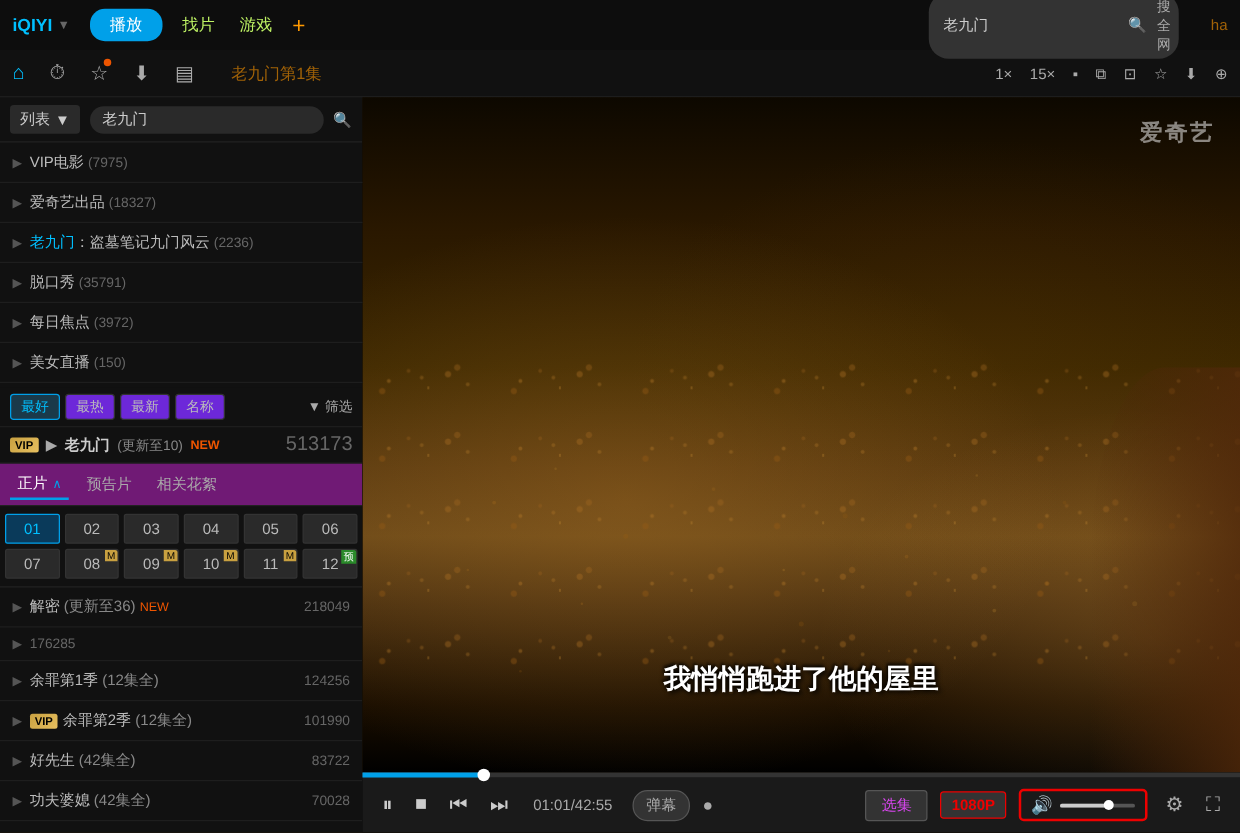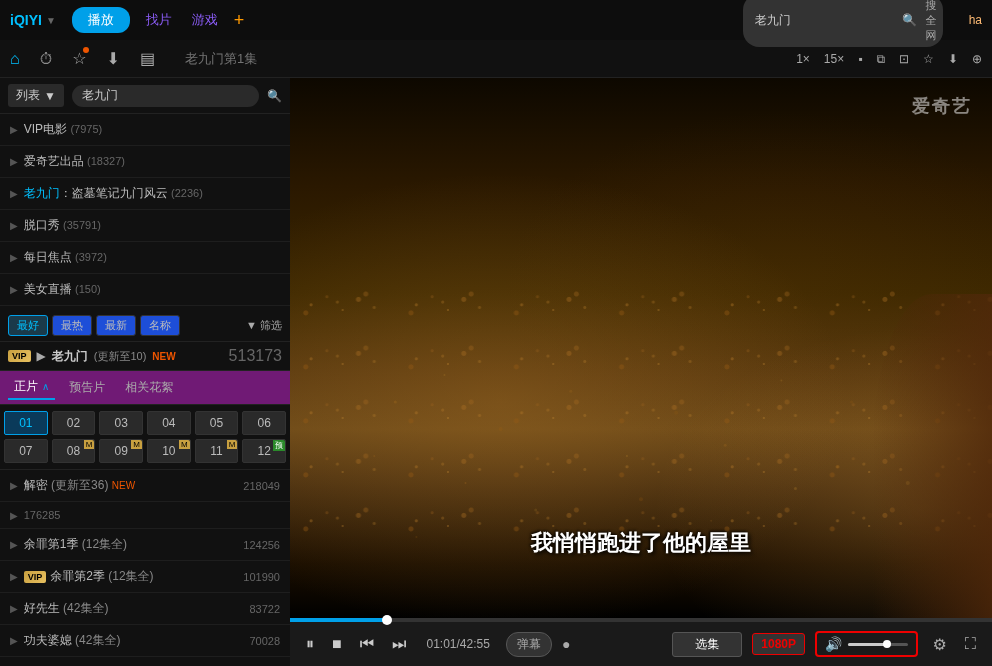--- a/index.html
+++ b/index.html
@@ -25,42 +25,42 @@
     .logo .arrow { color: #666; font-size: 10px; }
     .nav-btn-play {
       background: #00a0e9;
       color: #fff;
       border: none;
       border-radius: 12px;
       padding: 4px 16px;
       font-size: 13px;
       cursor: pointer;
     }
-    .nav-links { display: flex; gap: 20px; color: #8b5cf6; font-size: 13px; cursor: pointer; }
+    .nav-links { display: flex; gap: 20px; color: #bef264; font-size: 13px; cursor: pointer; }
     .nav-plus { color: #f90; font-size: 18px; cursor: pointer; }
     .search-bar {
       margin-left: auto;
       display: flex;
       align-items: center;
       background: #333;
       border-radius: 16px;
       padding: 4px 12px;
       gap: 8px;
       width: 200px;
     }
     .search-bar input {
       background: transparent;
       border: none;
       color: #ccc;
       font-size: 12px;
       outline: none;
       width: 140px;
     }
     .search-bar .search-icon { color: #aaa; font-size: 12px; }
-    .nav-right { color: #fdba74; font-size: 12px; margin-left: 10px; }
+    .nav-right { color: #a16207; font-size: 12px; margin-left: 10px; }
 
     
     .sec-toolbar {
       height: 38px;
       background: #111;
       display: flex;
       align-items: center;
       padding: 0 10px;
       gap: 20px;
       border-bottom: 1px solid #222;
@@ -73,21 +73,21 @@
       right: -4px;
       background: #e50;
       color: #fff;
       font-size: 8px;
       border-radius: 50%;
       width: 8px;
       height: 8px;
     }
     .title-area {
       margin-left: 10px;
-      color: #737373;
+      color: #a16207;
       font-size: 13px;
       flex: 1;
     }
     .toolbar-right {
       display: flex;
       gap: 14px;
       align-items: center;
       color: #aaa;
       font-size: 12px;
     }
@@ -161,21 +161,21 @@
     
     .filter-bar {
       display: flex;
       align-items: center;
       padding: 5px 8px;
       gap: 4px;
       border-bottom: 1px solid #222;
       background: #111;
     }
     .filter-btn {
-      background: #1d4ed8;
+      background: #6d28d9;
       border: 1px solid #333;
       color: #bbb;
       padding: 2px 8px;
       border-radius: 3px;
       font-size: 11px;
       cursor: pointer;
     }
     .filter-btn.active { background: #1a3a4a; border-color: #00a0e9; color: #00c0ff; }
     .filter-icon { margin-left: auto; color: #aaa; font-size: 11px; cursor: pointer; }
 
@@ -428,22 +428,22 @@
       color: #aaa;
       padding: 3px 10px;
       border-radius: 12px;
       font-size: 12px;
       cursor: pointer;
     }
     .ctrl-spacer { flex: 1; }
     .ep-select-btn {
       background: #333;
       border: 1px solid #555;
-      color: #ffffff;
-      padding: 3px 22px;
+      color: #d946ef;
+      padding: 3px 12px;
       border-radius: 3px;
       font-size: 12px;
       cursor: pointer;
     }
     .quality-btn {
       background: #333;
       border: 1px solid #e00;
       color: #e00;
       padding: 3px 8px;
       border-radius: 3px;

